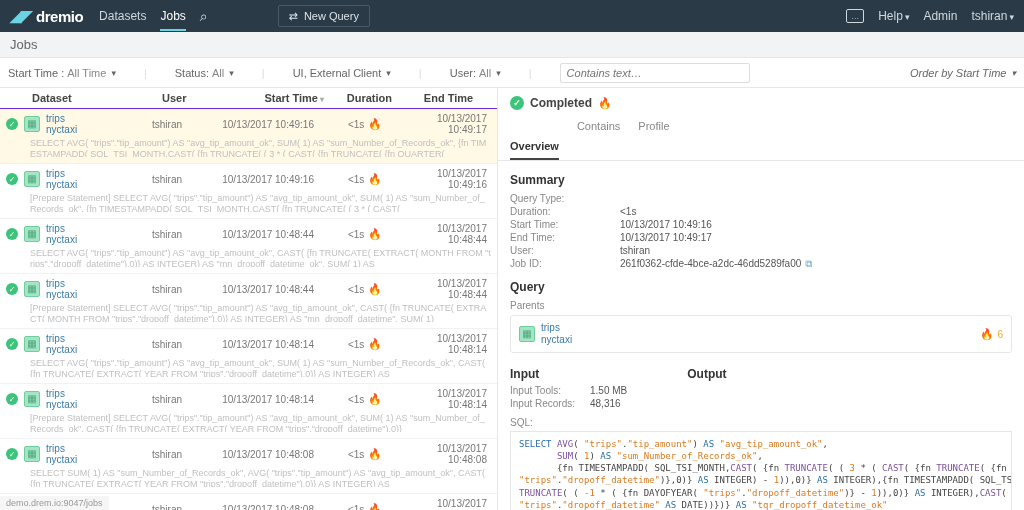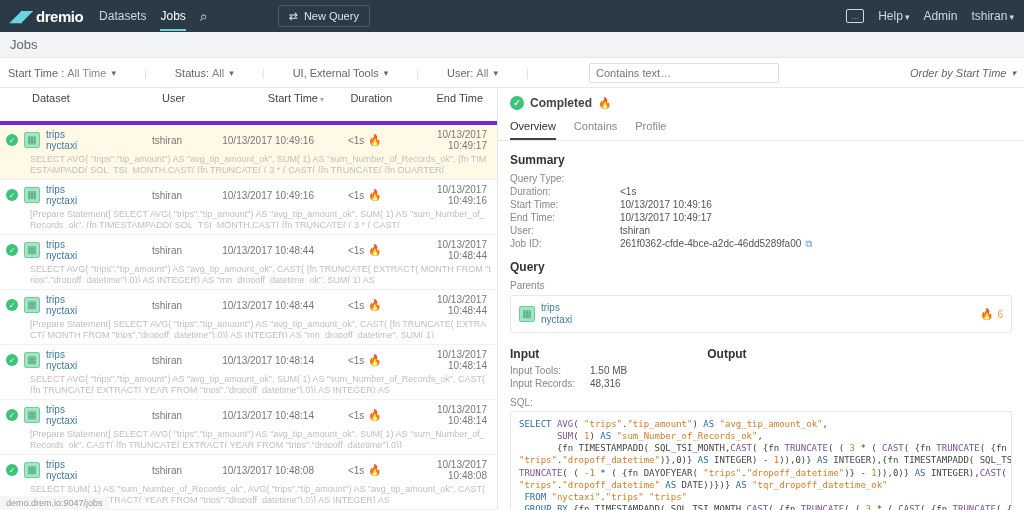--- a/index.html
+++ b/index.html
@@ -16,32 +16,32 @@
 .topright { margin-left: auto; display: flex; align-items: center; gap: 14px; font-size: 12px; color: #cfd8de; }
 .chat-icon { border: 1px solid #cfd8de; width: 18px; height: 14px; border-radius: 2px; display: flex; align-items: center; justify-content: center; font-size: 8px; }
 .chev { font-size: 9px; margin-left: 2px; }
 
 .pageheader { height: 26px; background: #f2f3f4; display: flex; align-items: center; padding: 0 10px; font-size: 13px; color: #666; border-bottom: 1px solid #e5e7e9; }
 
 .filterbar { height: 30px; display: flex; align-items: center; padding: 0 8px; gap: 28px; border-bottom: 1px solid #e5e7e9; font-size: 11px; color: #666; }
 .filter { display: flex; align-items: center; gap: 3px; }
 .filter-val { color: #888; }
 .filterbar .sep { color: #ddd; }
-.filter-input { height: 20px; width: 190px; border: 1px solid #ddd; border-radius: 2px; padding: 0 6px; font-size: 11px; color: #aaa; margin-left: 32px; }
+.filter-input { height: 20px; width: 190px; border: 1px solid #ddd; border-radius: 2px; padding: 0 6px; font-size: 11px; font-style: italic; color: #aaa; }
 .orderby { margin-left: auto; display: flex; align-items: center; gap: 3px; font-style: italic; }
 
 .main { display: flex; height: 422px; }
 .left { width: 498px; border-right: 1px solid #e5e7e9; overflow: hidden; display: flex; flex-direction: column; }
-.jobhead { display: flex; padding: 4px 8px 17px 32px; font-size: 11px; color: #444; border-bottom: 4px solid #6d28d9; font-weight: 400; }
+.jobhead { display: flex; padding: 4px 8px 4px 32px; font-size: 11px; color: #444; border-bottom: 1px solid #6d28d9; font-weight: 700; }
 .jobhead .sort-chev { color: #aaa; font-size: 8px; margin-left: 2px; }
 .c-ds { width: 130px; }
 .c-user { width: 54px; }
 .c-st { width: 118px; text-align: right; padding-right: 10px; }
 .c-dur { width: 80px; text-align: right; padding-right: 22px; }
-.c-et { flex: 1; text-align: right; padding-right: 6px; }
+.c-et { flex: 1; text-align: center; padding-right: 6px; }
 
 .joblist { flex: 1; overflow-y: auto; }
 .job { padding: 4px 6px 6px 6px; border-bottom: 1px solid #f0f1f2; }
 .job.selected { background: #fff9e6; }
 .jobrow { display: flex; align-items: center; }
 .status-dot { width: 12px; height: 12px; border-radius: 50%; background: #3bc47a; display: flex; align-items: center; justify-content: center; color: #fff; font-size: 8px; margin-right: 6px; flex-shrink: 0; }
 .ds-icon { width: 16px; height: 16px; background: #a3e5c5; border: 1px solid #6fcf9a; border-radius: 2px; display: flex; align-items: center; justify-content: center; margin-right: 6px; flex-shrink: 0; }
 .ds-icon::before { content: "▦"; color: #4ea57a; font-size: 10px; line-height: 1; }
 .ds-names { width: 106px; line-height: 1.1; }
 .ds-a { color: #3a7aa7; font-size: 10px; }
@@ -52,35 +52,35 @@
 .dur { width: 80px; text-align: right; padding-right: 22px; font-size: 10px; color: #777; display: flex; align-items: center; justify-content: flex-end; gap: 4px; }
 .fire { color: #f5a623; font-size: 11px; }
 .et { flex: 1; text-align: right; padding-right: 4px; }
 .sql { color: #c0c0c0; font-size: 9px; line-height: 1.2; padding-left: 24px; padding-top: 3px; word-break: break-all; height: 22px; overflow: hidden; }
 
 .right { flex: 1; display: flex; flex-direction: column; overflow: hidden; }
 .completed { padding: 8px 12px 4px; display: flex; align-items: center; gap: 6px; font-size: 12px; font-weight: 600; }
 .check-badge { width: 14px; height: 14px; border-radius: 50%; background: #3bc47a; color: #fff; display: flex; align-items: center; justify-content: center; font-size: 9px; }
 .tabs { display: flex; gap: 18px; padding: 0 12px; border-bottom: 1px solid #e5e7e9; font-size: 11px; color: #888; }
 .tab { padding: 6px 0; cursor: pointer; }
-.tab.active { color: #333; border-bottom: 2px solid #444; font-weight: 400; }
+.tab.active { color: #333; border-bottom: 2px solid #444; font-weight: 700; margin-top: 20px; }
 
 .panel { padding: 8px 12px; overflow-y: auto; flex: 1; }
 .sec-title { font-size: 12px; font-weight: 700; color: #333; margin: 4px 0 6px; }
 .kv { display: flex; font-size: 10px; color: #555; margin-bottom: 2px; }
 .kv .k { width: 110px; color: #888; }
 .kv .v { flex: 1; }
 .copy-icon { color: #6ba5c9; margin-left: 4px; cursor: pointer; }
 
 .parents-card { border: 1px solid #e5e7e9; border-radius: 3px; padding: 6px 8px; display: flex; align-items: center; margin: 4px 0 10px; }
 .parents-card .ds-icon { background: #a3e5c5; }
 .parents-card-names { line-height: 1.2; color: #3a7aa7; font-size: 10px; }
 .parents-card .badge { margin-left: auto; display: flex; align-items: center; gap: 3px; font-size: 10px; color: #f5a623; }
 
-.io-row { display: flex; gap: 80px; margin-bottom: 4px; }
+.io-row { display: flex; gap: 60px; margin-bottom: 4px; }
 .io-col { }
 .io-col .sec-title { margin-bottom: 4px; }
 .io-kv { display: flex; font-size: 10px; color: #555; margin-bottom: 2px; }
 .io-kv .k { width: 80px; color: #888; }
 
 .sqlbox { border: 1px solid #e5e7e9; padding: 6px 8px; font-family: Consolas, Menlo, monospace; font-size: 9px; line-height: 1.35; overflow: auto; white-space: pre; max-height: 110px; }
 .kw-blue { color: #2a6fa5; }
 .kw-orange { color: #d97b1f; }
 .kw-purple { color: #7b519d; }
 
@@ -122,21 +122,21 @@
     <span class="chev">▾</span>
   </div>
   <span class="sep">|</span>
   <div class="filter">
     <span>Status:</span>
     <span class="filter-val">All</span>
     <span class="chev">▾</span>
   </div>
   <span class="sep">|</span>
   <div class="filter">
-    <span>UI, External Tools</span>
+    <span>UI, External Client</span>
     <span class="chev">▾</span>
   </div>
   <span class="sep">|</span>
   <div class="filter">
     <span>User:</span>
     <span class="filter-val">All</span>
     <span class="chev">▾</span>
   </div>
   <span class="sep">|</span>
   <input class="filter-input" placeholder="Contains text…" style="">

